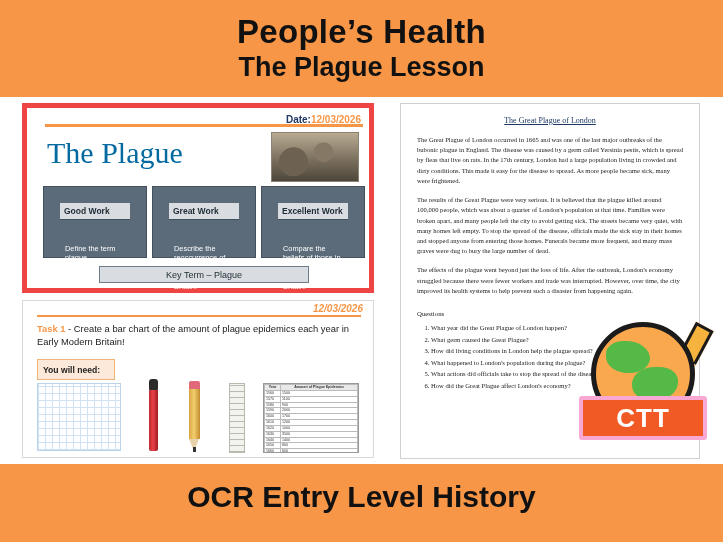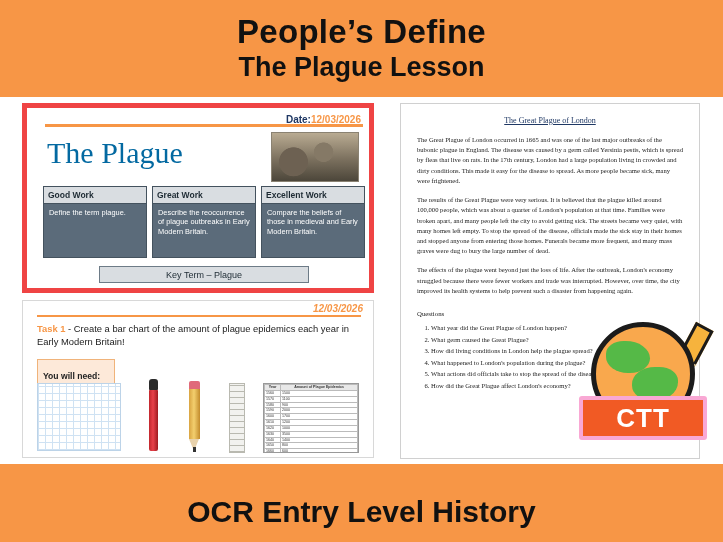--- a/index.html
+++ b/index.html
@@ -33,21 +33,21 @@
   }
 
   
   .bottom-banner {
     position:absolute; left:0; bottom:0; width:723px; height:78px;
     background:#f79646;
   }
   .bottom-banner .inner {
     position:absolute; left:18px; top:0; width:687px; height:65px;
     background:#f79646;
-    display:flex; align-items:flex-end; justify-content:center;
+    display:flex; align-items:center; justify-content:center;
   }
   .bottom-text { font-size:30px; font-weight:bold; color:#111; text-align:center; }
 
   
   .middle { position:absolute; left:0; top:97px; width:723px; height:367px; background:#fff; }
 
   
   .slide1 {
     position:absolute; left:22px; top:6px; width:352px; height:190px;
     background:#ffffff; border:5px solid #ef4444;
@@ -64,22 +64,22 @@
   .plague-img {
     position:absolute; right:10px; top:24px; width:88px; height:50px;
     background:
       radial-gradient(circle at 25% 60%, #6d6152 0 20%, transparent 21%),
       radial-gradient(circle at 60% 40%, #857966 0 16%, transparent 17%),
       linear-gradient(180deg,#b9ab92 0%, #7b705e 55%, #4c463a 100%);
     border:1px solid #8a8272;
   }
   .crit-row { position:absolute; left:16px; top:78px; width:322px; height:72px; display:flex; gap:5px; }
   .crit {
-    flex:1; background:#5b6b7a; color:#fff; border:1px solid #44525e; padding:0;
-    display:flex; flex-direction:column;
+    flex:1; background:#5b6b7a; color:#fff; border:1px solid #44525e; padding:16px;
+    display:flex; flex-direction:column;gap:20px;
   }
   .crit .ch {
     background:#d9dde1; color:#1d2a33; font-size:8.5px; font-weight:bold;
     padding:3px 4px; border-bottom:1px solid #44525e;
   }
   .crit .cb { font-size:7.4px; line-height:1.28; padding:4px 5px; color:#ffffff; }
   .keyterm {
     position:absolute; left:72px; top:158px; width:210px; height:17px;
     background:#d9dde1; border:1px solid #6d7b87; color:#1d2a33;
     font-size:9px; font-weight:normal; display:flex; align-items:center; justify-content:center;
@@ -88,21 +88,21 @@
   
   .slide2 {
     position:absolute; left:22px; top:203px; width:352px; height:158px;
     background:#ffffff; border:1px solid #d8d8d8;
   }
   .s2-rule { position:absolute; left:14px; top:14px; width:324px; height:2px; background:#f79646; }
   .s2-date { position:absolute; right:10px; top:2px; font-size:10px; font-weight:bold; color:#f79646; font-style:italic; }
   .task-line { position:absolute; left:14px; top:22px; width:322px; font-size:9.4px; color:#222; line-height:1.35; }
   .task-label { color:#f79646; font-weight:bold; }
   .need-box {
-    position:absolute; left:14px; top:58px; width:78px; height:33px;
+    position:absolute; left:14px; top:58px; width:78px; height:21px;
     background:#fde9d9; border:1px solid #f0b37a; color:#222;
     font-size:8.6px; font-weight:bold; display:flex; align-items:center; padding-left:5px;
   }
   .grid-paper {
     position:absolute; left:14px; top:82px; width:84px; height:68px;
     background:
       repeating-linear-gradient(0deg,#cfe2f3 0 1px, transparent 1px 7px),
       repeating-linear-gradient(90deg,#cfe2f3 0 1px, transparent 1px 7px),
       #ffffff;
     border:1px solid #bcd3e8;
@@ -182,21 +182,21 @@
   }
   .ribbon .txt { color:#fff; font-size:26px; font-weight:bold; letter-spacing:1px; }
 </style>
 </head>
 <body>
 
 <div class="page">
 
   <div class="top-banner">
     <div class="inner">
-      <div class="title-main">People’s Define</div>
+      <div class="title-main">People’s Health</div>
       <div class="title-sub">The Plague Lesson</div>
     </div>
   </div>
 
   <div class="middle">
 
     <div class="slide1">
       <div class="s1-rule"></div>
       <div class="date-box">
         <span>Date:</span><span class="dval">12/03/2026</span>

